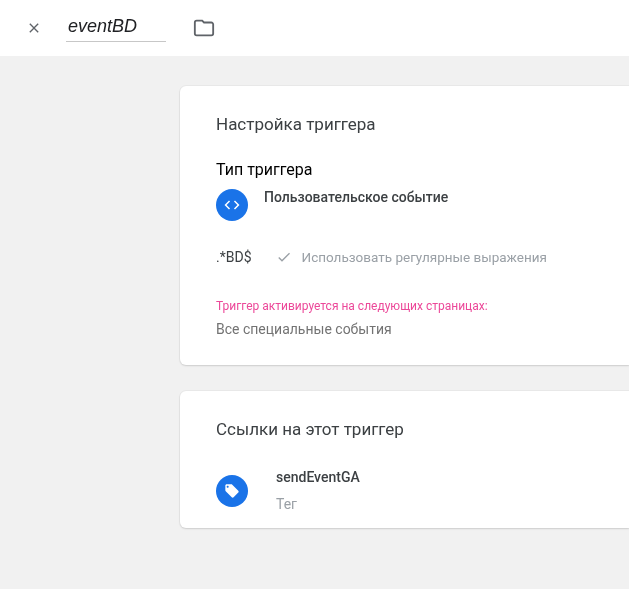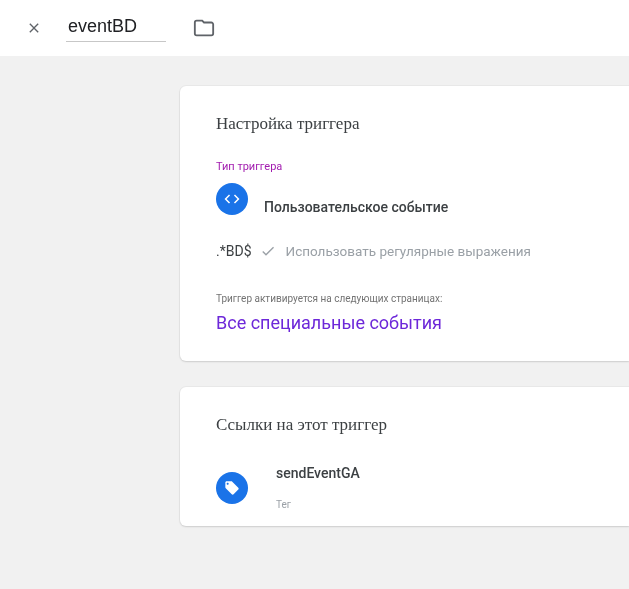--- a/index.html
+++ b/index.html
@@ -28,20 +28,21 @@
   .title-input {
     font-size: 18px;
     font-weight: 400;
     color: #202124;
     border: none;
     border-bottom: 1px solid #c7c7c7;
     padding: 2px 2px 4px 2px;
     width: 100px;
     outline: none;
     background: transparent;
+    font-style: italic;
   }
   .folder-btn {
     color: #5f6368;
     width: 24px; height: 24px;
     display:flex; align-items:center; justify-content:center;
     cursor:pointer;
     margin-left: 6px;
   }
   .body-area {
     background: #f1f1f1;
@@ -54,87 +55,86 @@
     border-radius: 6px 0 0 6px;
     box-shadow: 0 1px 2px rgba(0,0,0,0.12), 0 0 0 1px rgba(0,0,0,0.03);
     padding: 28px 0 28px 36px;
     margin-bottom: 26px;
   }
   .card-title {
     font-size: 17px;
     color: #3c4043;
     font-weight: 400;
     margin-bottom: 26px;
-    font-family: Liberation Serif, serif;
   }
   .field-label {
-    font-size: 11px;
-    color: #a21caf;
+    font-size: 16px;
+    color: #000000;
     margin-bottom: 10px;
   }
   .trigger-type-row {
     display: flex;
-    align-items: flex-end;
+    align-items: flex-start;
     gap: 16px;
     margin-bottom: 28px;
   }
   .circle-icon {
     width: 32px; height: 32px;
     border-radius: 50%;
     background: #1a73e8;
     display:flex; align-items:center; justify-content:center;
     flex-shrink: 0;
   }
   .trigger-type-text {
     font-size: 14px;
     font-weight: 500;
     color: #3c4043;
   }
   .event-row {
     display: flex;
     align-items: center;
-    gap: 8px;
+    gap: 24px;
     margin-bottom: 34px;
   }
   .event-value {
     font-size: 14px;
     color: #3c4043;
   }
   .regex-check {
     display: flex;
     align-items: flex-end;
     gap: 10px;
     color: #9aa0a6;
     font-size: 13.5px;
   }
   .regex-check svg { flex-shrink:0; }
   .fires-on {
-    font-size: 10px;
-    color: #737373;
+    font-size: 12px;
+    color: #ec4899;
     margin-bottom: 8px;
   }
   .fires-on-value {
-    font-size: 18px;
-    color: #6d28d9;
+    font-size: 14px;
+    color: #737373;
   }
   .ref-row {
     display:flex;
     align-items:center;
     gap: 28px;
     padding: 4px 0 0 0;
   }
   .ref-name {
     font-size: 14px;
     font-weight: 500;
     color: #3c4043;
   }
   .ref-sub {
-    font-size: 10px;
+    font-size: 14px;
     color: #9aa0a6;
-    margin-top: 18px;
+    margin-top: 11px;
   }
 </style>
 </head>
 <body>
 
 <div class="header">
   <div class="close-x">
     <svg width="16" height="16" viewBox="0 0 24 24">
         <path d="M19 6.41 17.59 5 12 10.59 6.41 5 5 6.41 10.59 12 5 17.59 6.41 19 12 13.41 17.59 19 19 17.59 13.41 12z" fill="#5f6368"></path>
       </svg>

